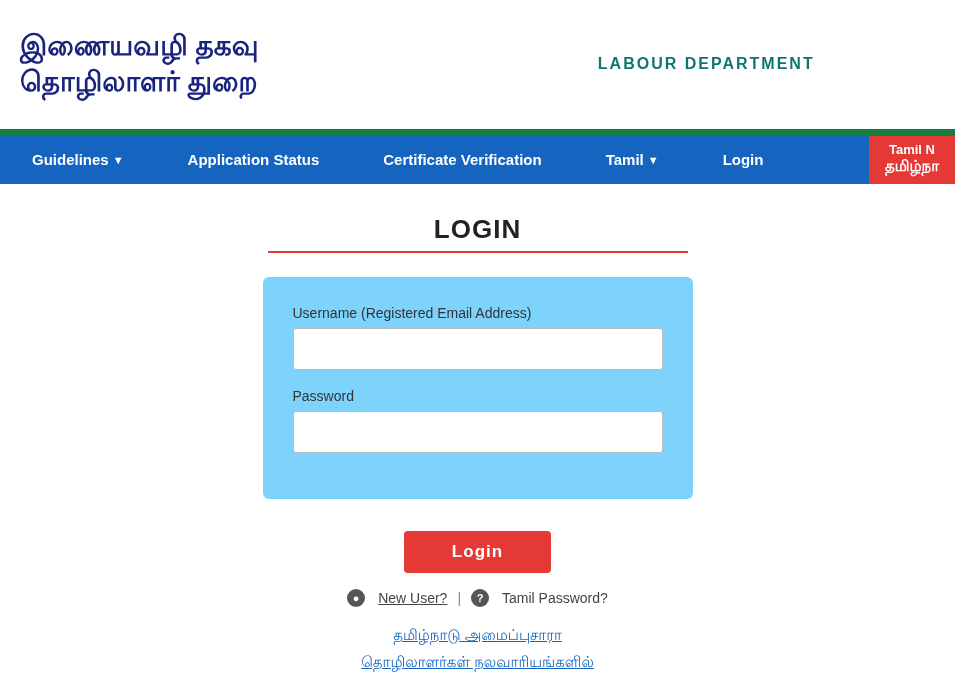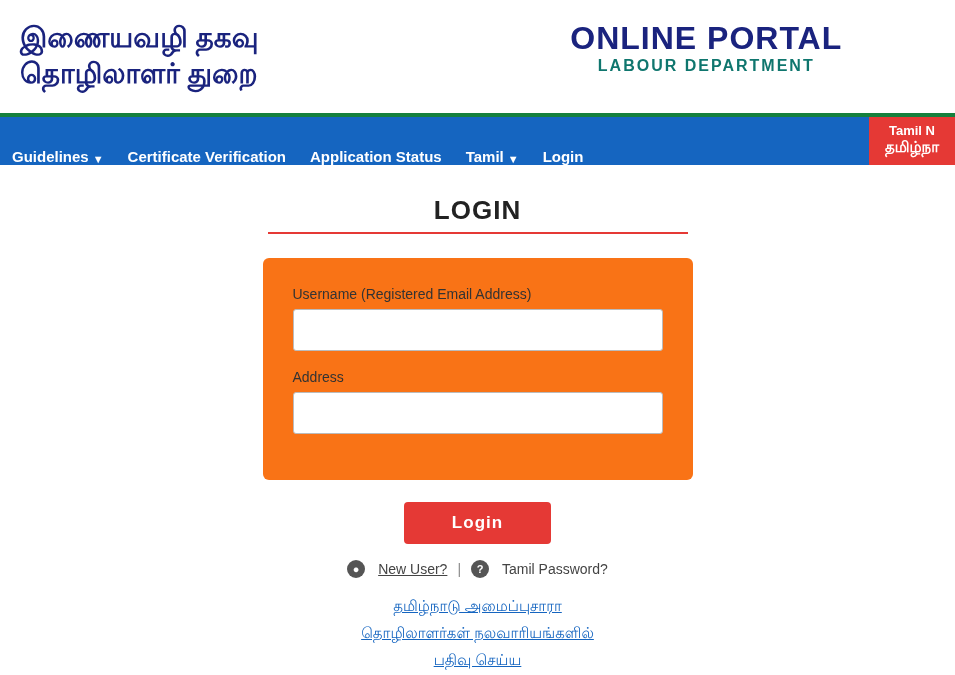--- a/index.html
+++ b/index.html
@@ -1,23 +1,24 @@
 <!DOCTYPE html>
 <html><head>
   <meta charset="utf-8">
   <style>
     * { margin: 0; padding: 0; box-sizing: border-box; }
     body { font-family: Arial, sans-serif; background: #fff; width: 955px; min-height: 675px; overflow-x: hidden; }
 
     
     .header {
       display: flex;
-      padding: 20px 20px;
+      align-items: center;
+      padding: 28px 20px;
       background: #fff;
-      border-bottom: 4px solid #15803d;
+      border-bottom: 7px solid #15803d;
     }
     .header-left {
       flex: 1;
     }
     .header-left .tamil-text {
       color: #1a237e;
       font-size: 28px;
       font-weight: bold;
       line-height: 1.3;
       font-family: Arial, sans-serif;
@@ -42,22 +43,22 @@
     
     .navbar {
       background: #1565c0;
       display: flex;
       align-items: stretch;
       height: 48px;
       overflow: hidden;
     }
     .nav-item {
       display: flex;
-      align-items: flex-end;
-      padding: 0 12px;
+      align-items: center;
+      padding: 0 32px;
       color: #fff;
       font-size: 15px;
       font-weight: 600;
       cursor: pointer;
       white-space: nowrap;
       border-right: none;
       transition: background 0.2s;
     }
     .nav-item .arrow {
       margin-left: 4px;
@@ -96,25 +97,25 @@
       margin-bottom: 6px;
     }
     .login-divider {
       width: 420px;
       height: 2px;
       background: #e53935;
       margin-bottom: 24px;
     }
 
     .login-form-box {
-      background: #f97316;
+      background: #7dd3fc;
       border-radius: 6px;
       padding: 28px 30px;
       width: 430px;
-      margin-bottom: 22px;
+      margin-bottom: 32px;
     }
     .form-label {
       display: block;
       font-size: 14px;
       color: #333;
       margin-bottom: 7px;
     }
     .form-input {
       width: 100%;
       height: 42px;
@@ -189,35 +190,34 @@
 <body>
 
 <div class="header">
   <div class="header-left">
     <div class="tamil-text">
       <div>இணையவழி தகவு</div>
       <div>தொழிலாளர் துறை</div>
     </div>
   </div>
   <div class="header-right">
-    <div class="portal-title">ONLINE PORTAL</div>
     <div class="portal-subtitle">LABOUR DEPARTMENT</div>
   </div>
 </div>
 
 <nav class="navbar">
   <div class="nav-item">
     <span>Guidelines</span>
     <span class="arrow">▼</span>
   </div>
   <div class="nav-item">
+    <span>Application Status</span>
+  </div>
+  <div class="nav-item">
     <span>Certificate Verification</span>
-  </div>
-  <div class="nav-item">
-    <span>Application Status</span>
   </div>
   <div class="nav-item">
     <span>Tamil</span>
     <span class="arrow">▼</span>
   </div>
   <div class="nav-item">
     <span>Login</span>
   </div>
   <div class="nav-item-tamil">
     <span>Tamil N</span>
@@ -226,21 +226,21 @@
 </nav>
 
 <div class="main-content">
   <div class="login-title">LOGIN</div>
   <div class="login-divider"></div>
 
   <div class="login-form-box">
     <label class="form-label">Username (Registered Email Address)</label>
     <input class="form-input" type="text" style="">
 
-    <label class="form-label">Address</label>
+    <label class="form-label">Password</label>
     <input class="form-input" type="password" style="">
   </div>
 
   <button class="login-btn">Login</button>
 
   <div class="links-row">
     <span class="icon-circle">●</span>
     <span class="link-text" style="cursor:pointer;text-decoration:underline;">New User?</span>
     <span class="separator">|</span>
     <span class="icon-circle icon-circle-blue">?</span>

